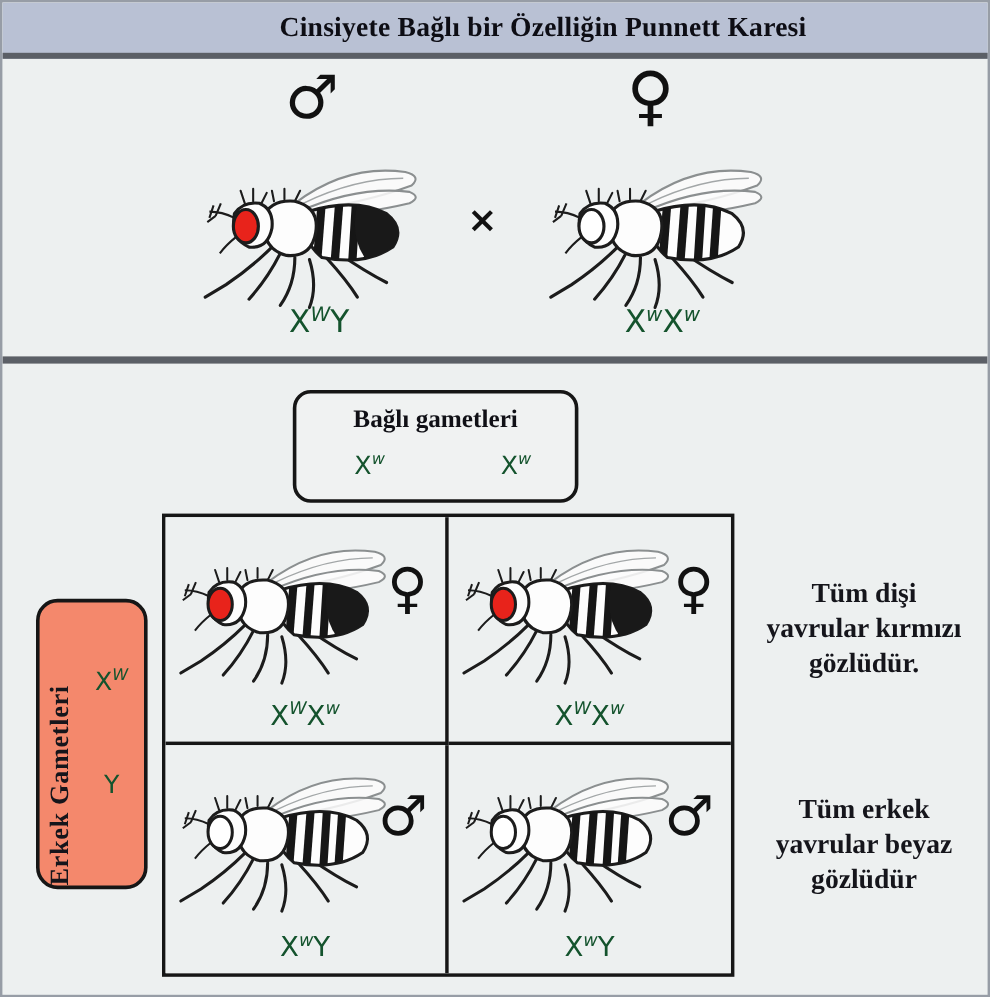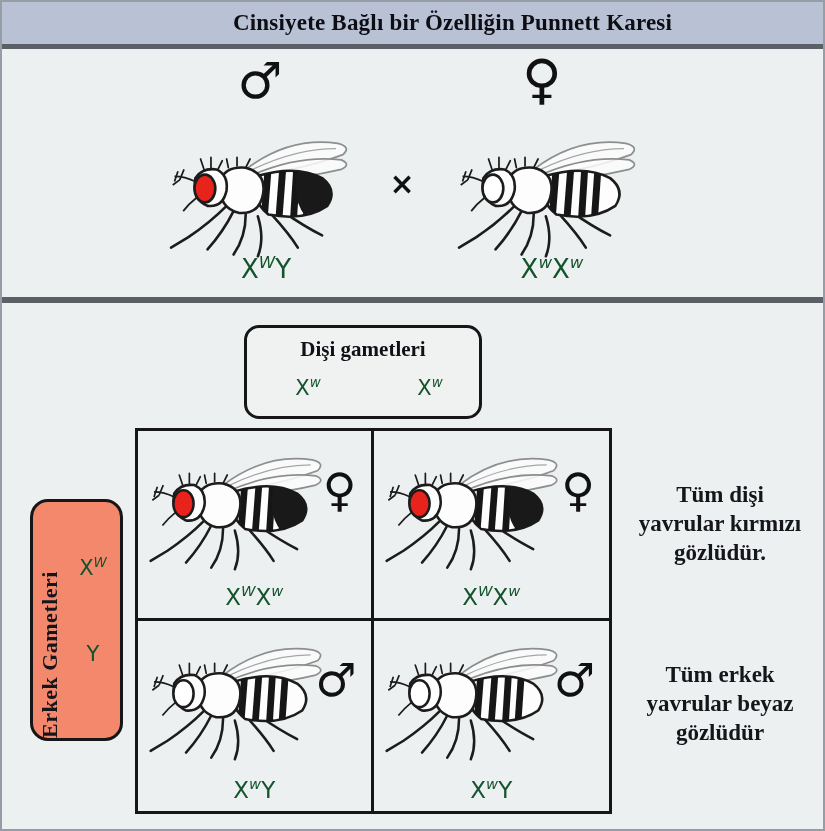--- a/index.html
+++ b/index.html
@@ -157,21 +157,21 @@
         <use href="#flysym"></use>
       </svg>
   </div>
 
   <div class="geno parent-geno father-geno"><span>X</span><sup>W</sup><span>Y</span><sup></sup></div>
   <div class="geno parent-geno mother-geno"><span>X</span><sup>w</sup><span>X</span><sup>w</sup></div>
 
   <div class="divider"></div>
 
   <div class="fg-box">
-    <p class="fg-label">Dişi gametleri</p>
+    <p class="fg-label">Bağlı gametleri</p>
     <div class="geno fg-gamete fg-g1"><span>X</span><sup>w</sup></div>
     <div class="geno fg-gamete fg-g2"><span>X</span><sup>w</sup></div>
   </div>
 
   <div class="mg-box">
     <div class="mg-label">Erkek Gametleri</div>
     <div class="geno mg-gamete mg-g1"><span>X</span><sup>W</sup></div>
     <div class="geno mg-gamete mg-g2"><span>Y</span><sup></sup></div>
   </div>
 

